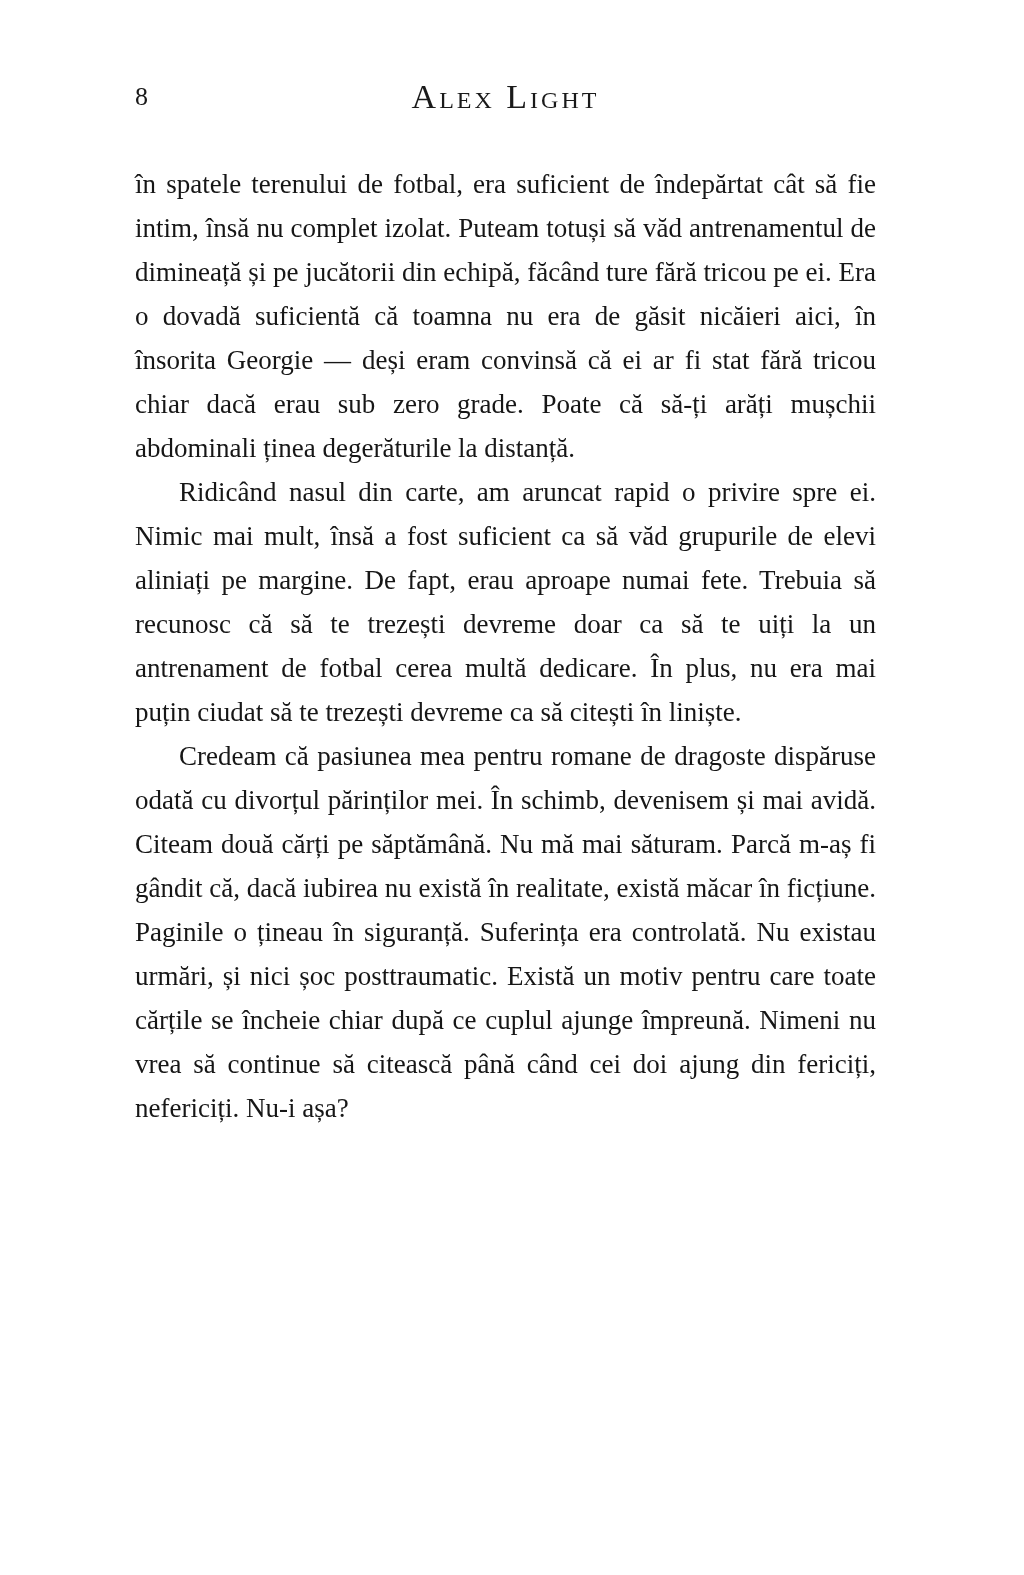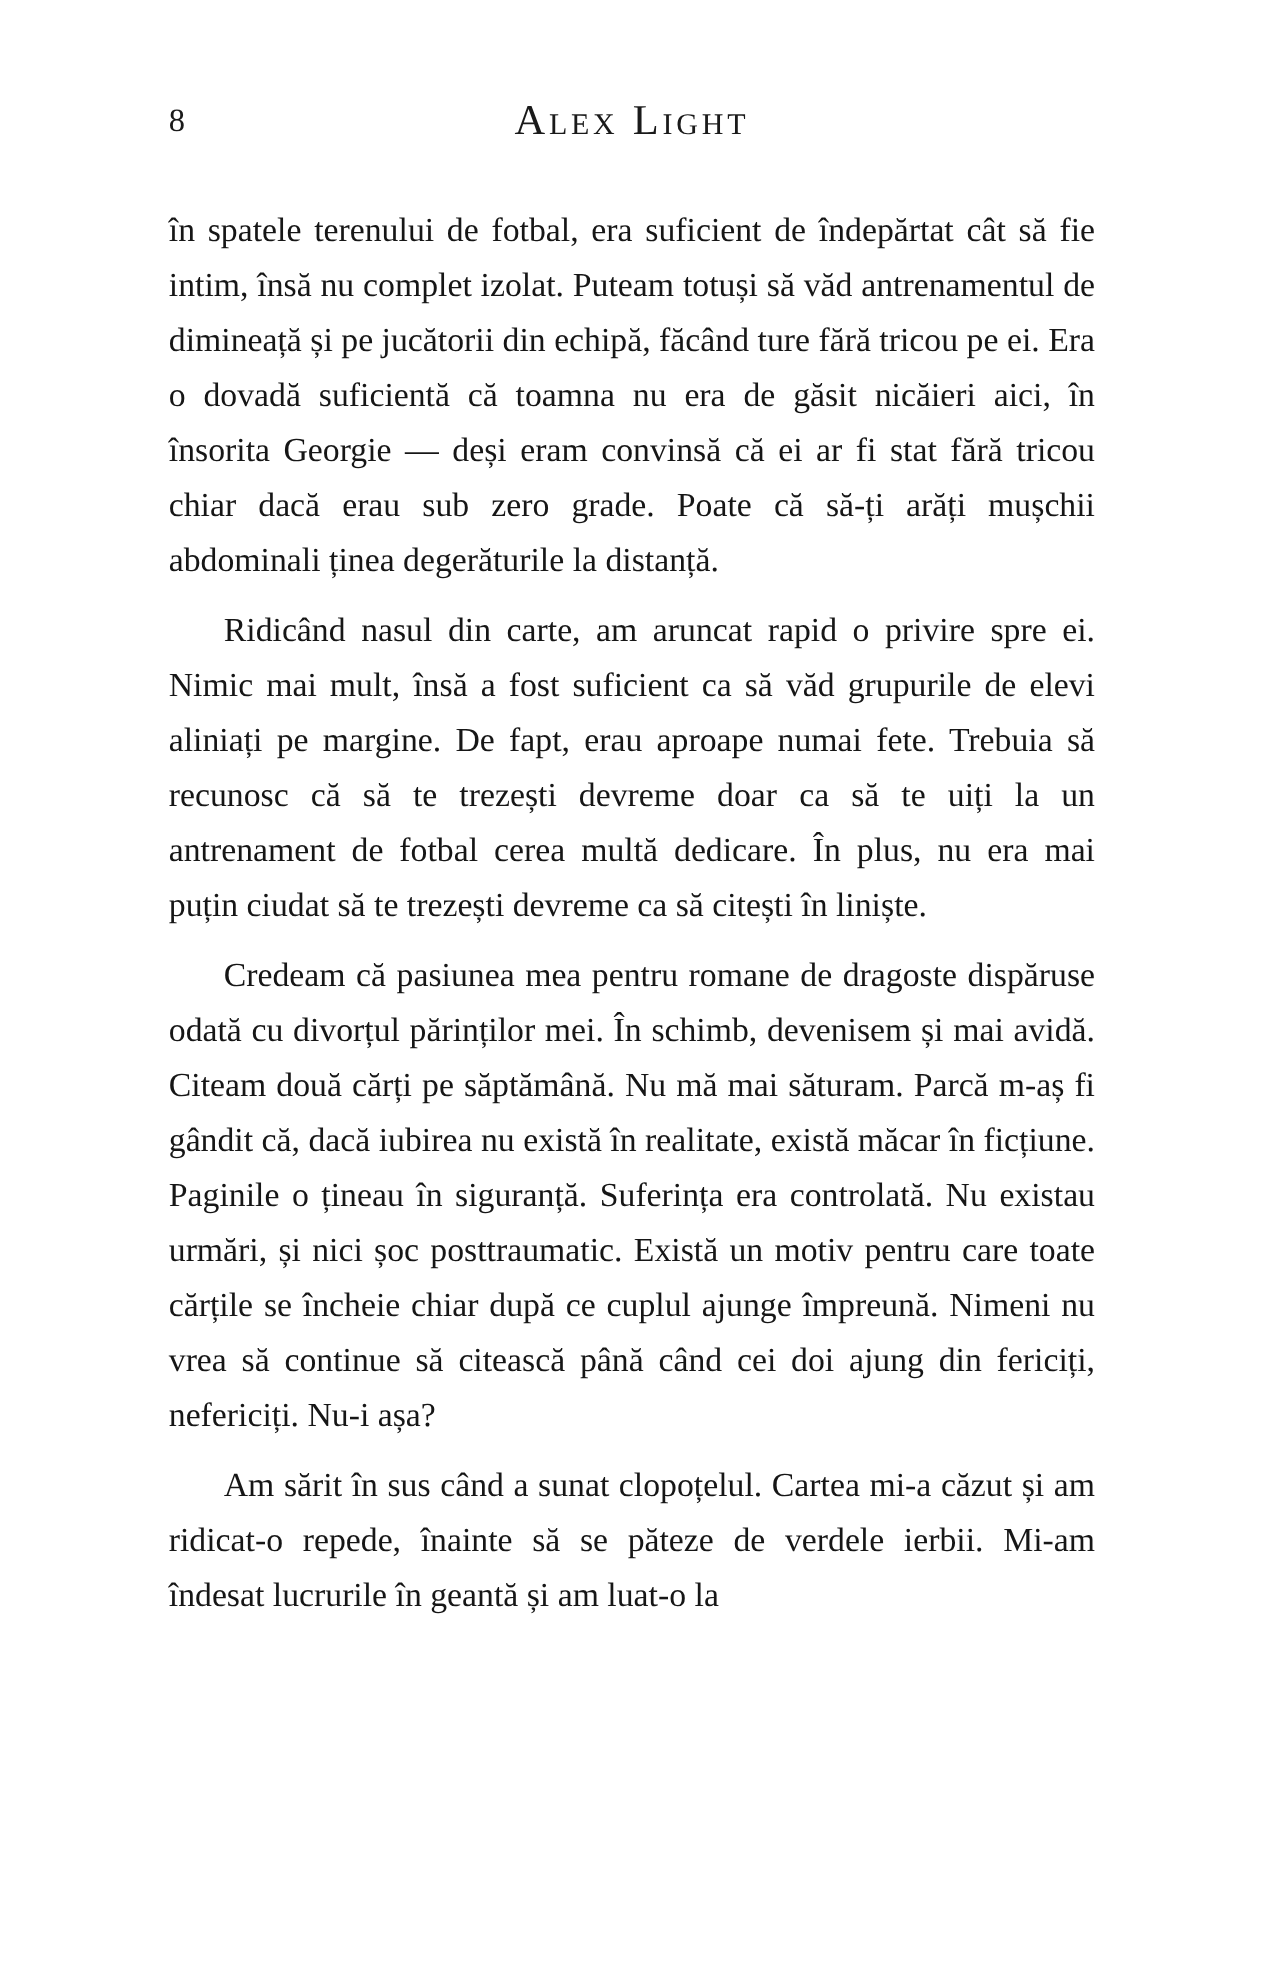--- a/index.html
+++ b/index.html
@@ -48,33 +48,31 @@
     line-height: 44px;
     text-align: justify;
     color: #161616;
   }
   .para {
     margin: 0;
     padding: 0;
   }
   .para.indent {
     text-indent: 44px;
-    margin-top: 12px;
   }
 </style>
 </head>
 <body>
 
 <div class="page">
 
   <header class="running-header">
     <span class="page-number">8</span>
     <span class="running-head">Alex Light</span>
   </header>
 
   <main class="body-text">
     <p class="para no-indent">în spatele terenului de fotbal, era suficient de îndepărtat cât să fie intim, însă nu complet izolat. Puteam totuși să văd antrenamentul de dimineață și pe jucătorii din echipă, făcând ture fără tricou pe ei. Era o dovadă suficientă că toamna nu era de găsit nicăieri aici, în însorita Georgie — deși eram convinsă că ei ar fi stat fără tricou chiar dacă erau sub zero grade. Poate că să-ți arăți mușchii abdominali ținea degerăturile la distanță.</p>
     <p class="para indent">Ridicând nasul din carte, am aruncat rapid o privire spre ei. Nimic mai mult, însă a fost suficient ca să văd grupurile de elevi aliniați pe margine. De fapt, erau aproape numai fete. Trebuia să recunosc că să te trezești devreme doar ca să te uiți la un antrenament de fotbal cerea multă dedicare. În plus, nu era mai puțin ciudat să te trezești devreme ca să citești în liniște.</p>
     <p class="para indent">Credeam că pasiunea mea pentru romane de dragoste dispăruse odată cu divorțul părinților mei. În schimb, devenisem și mai avidă. Citeam două cărți pe săptămână. Nu mă mai săturam. Parcă m-aș fi gândit că, dacă iubirea nu există în realitate, există măcar în ficțiune. Paginile o țineau în siguranță. Suferința era controlată. Nu existau urmări, și nici șoc posttraumatic. Există un motiv pentru care toate cărțile se încheie chiar după ce cuplul ajunge împreună. Nimeni nu vrea să continue să citească până când cei doi ajung din fericiți, nefericiți. Nu-i așa?</p>
-    <p class="para indent">Am sărit în sus când a sunat clopoțelul. Cartea mi-a căzut și am ridicat-o repede, înainte să se păteze de verdele ierbii. Mi-am îndesat lucrurile în geantă și am luat-o la</p>
   </main>
 
 </div>
 
 </body></html>

